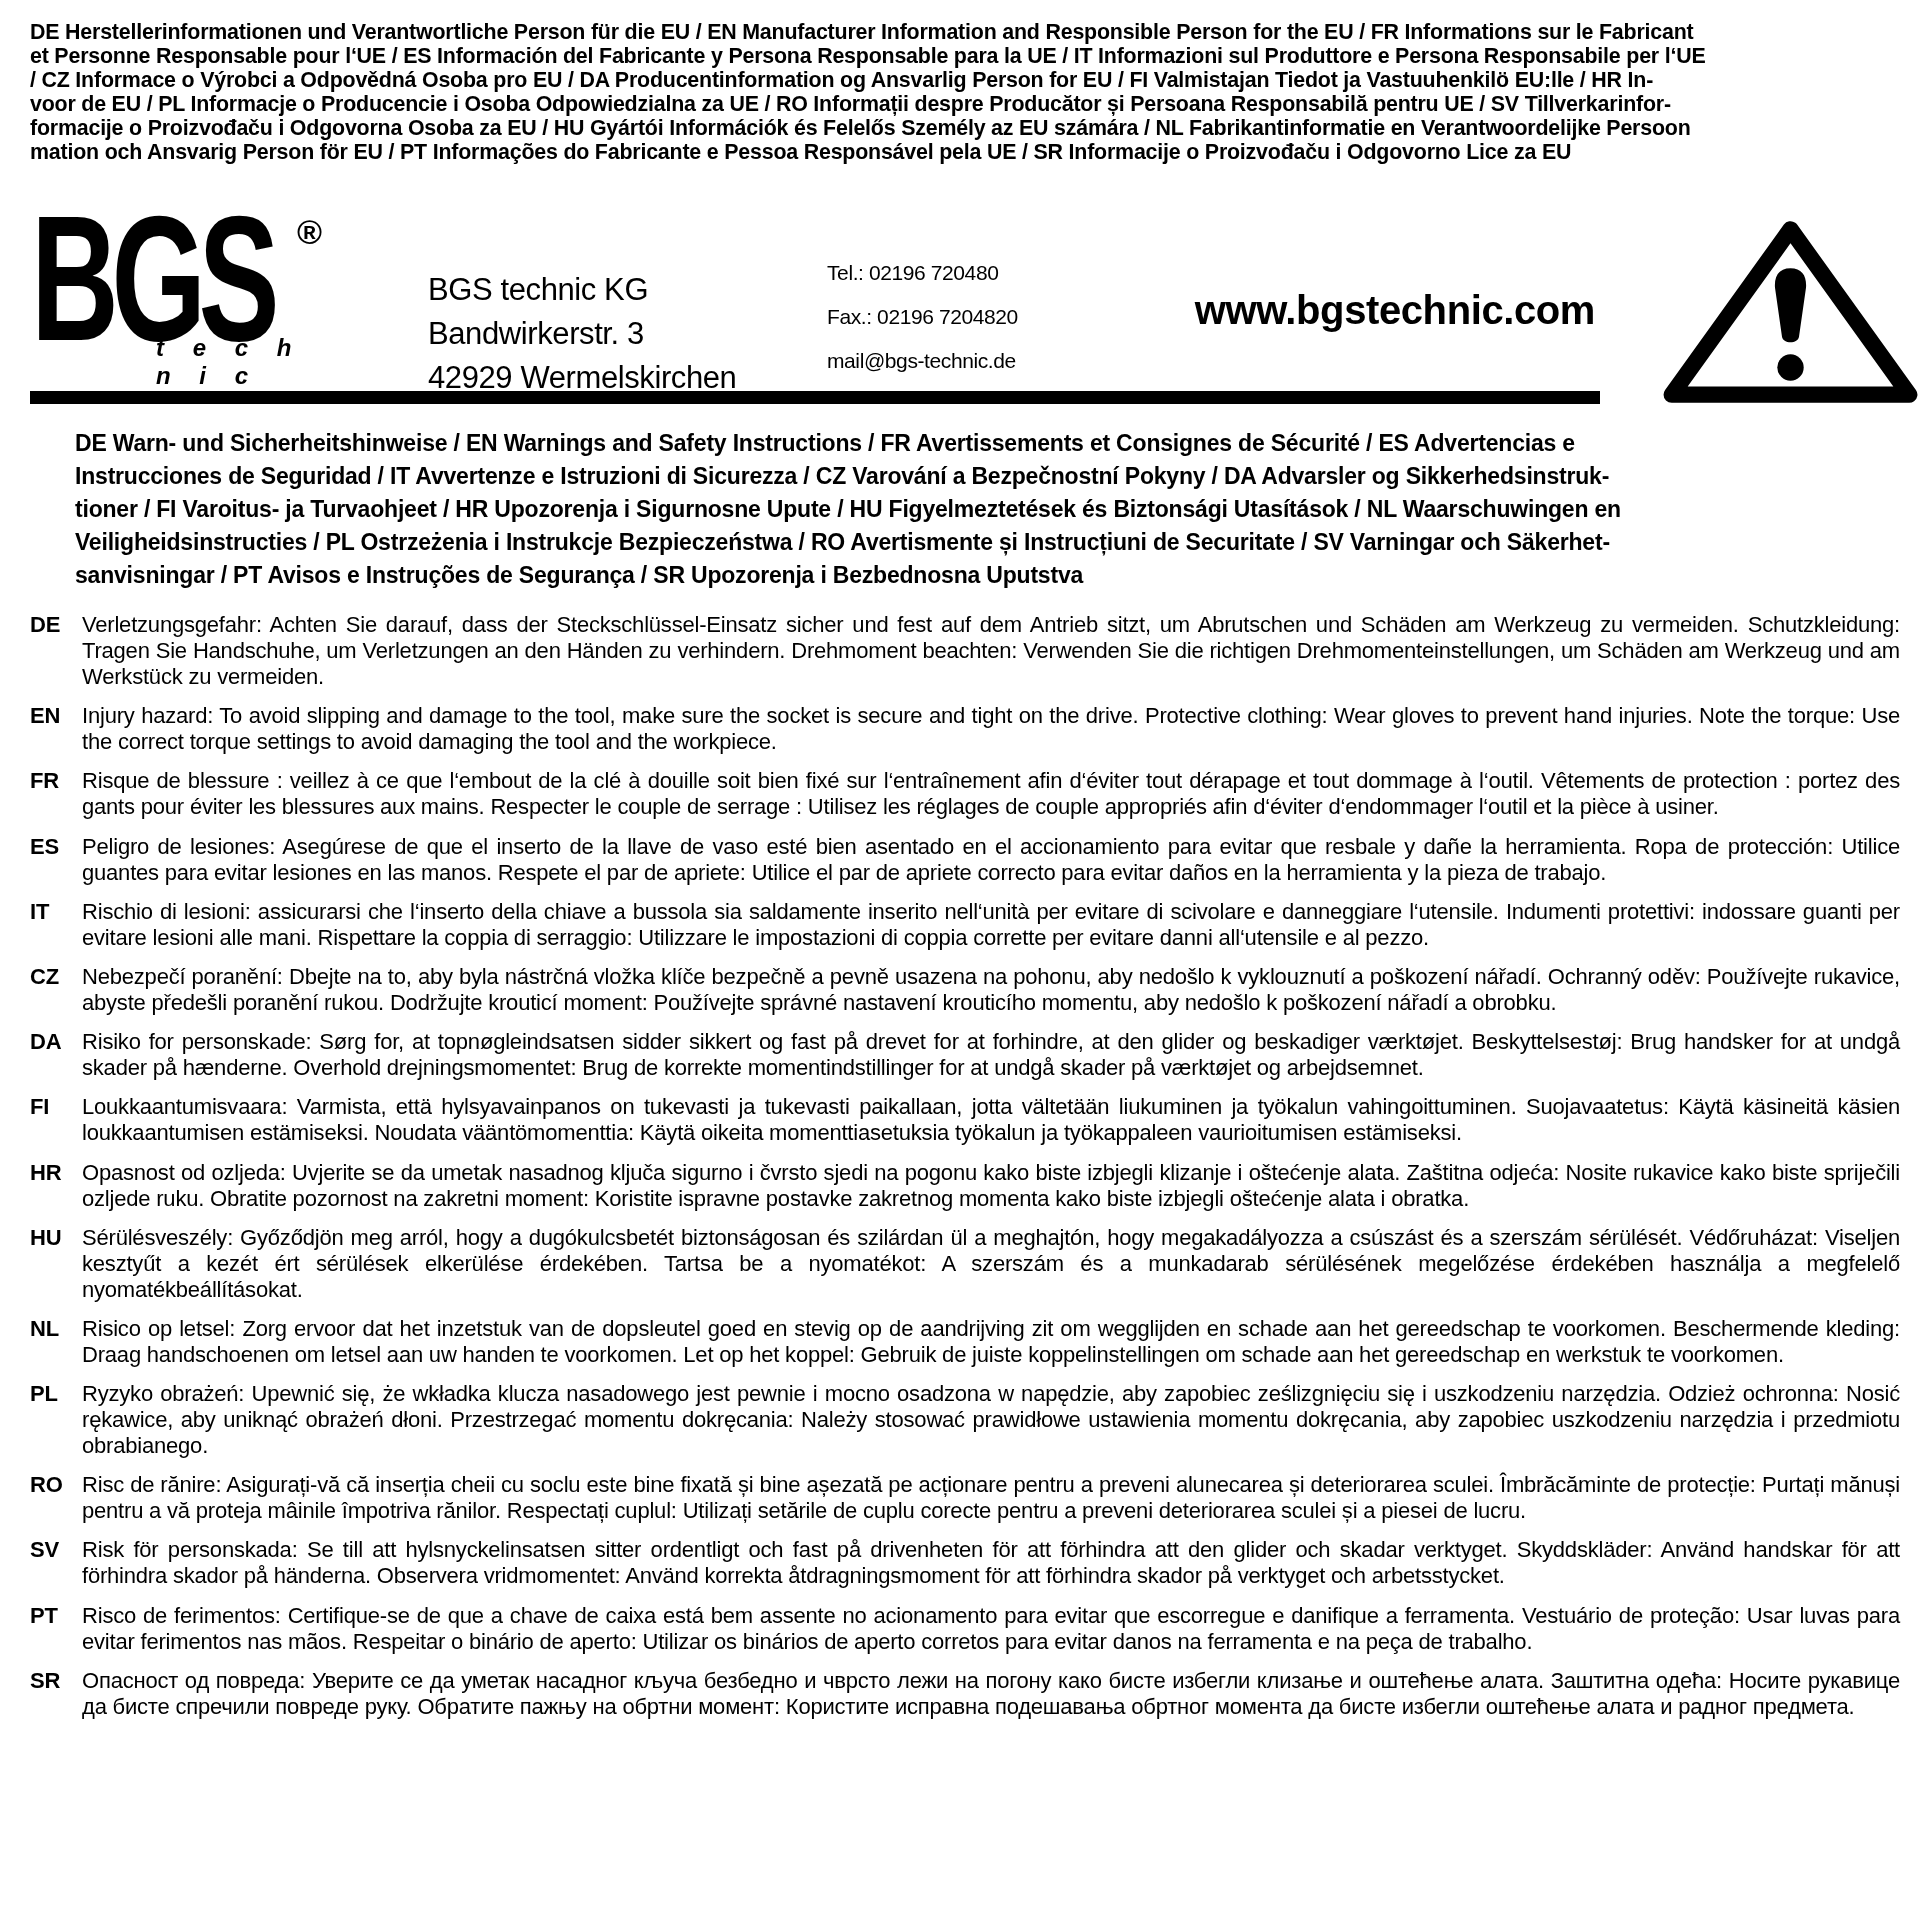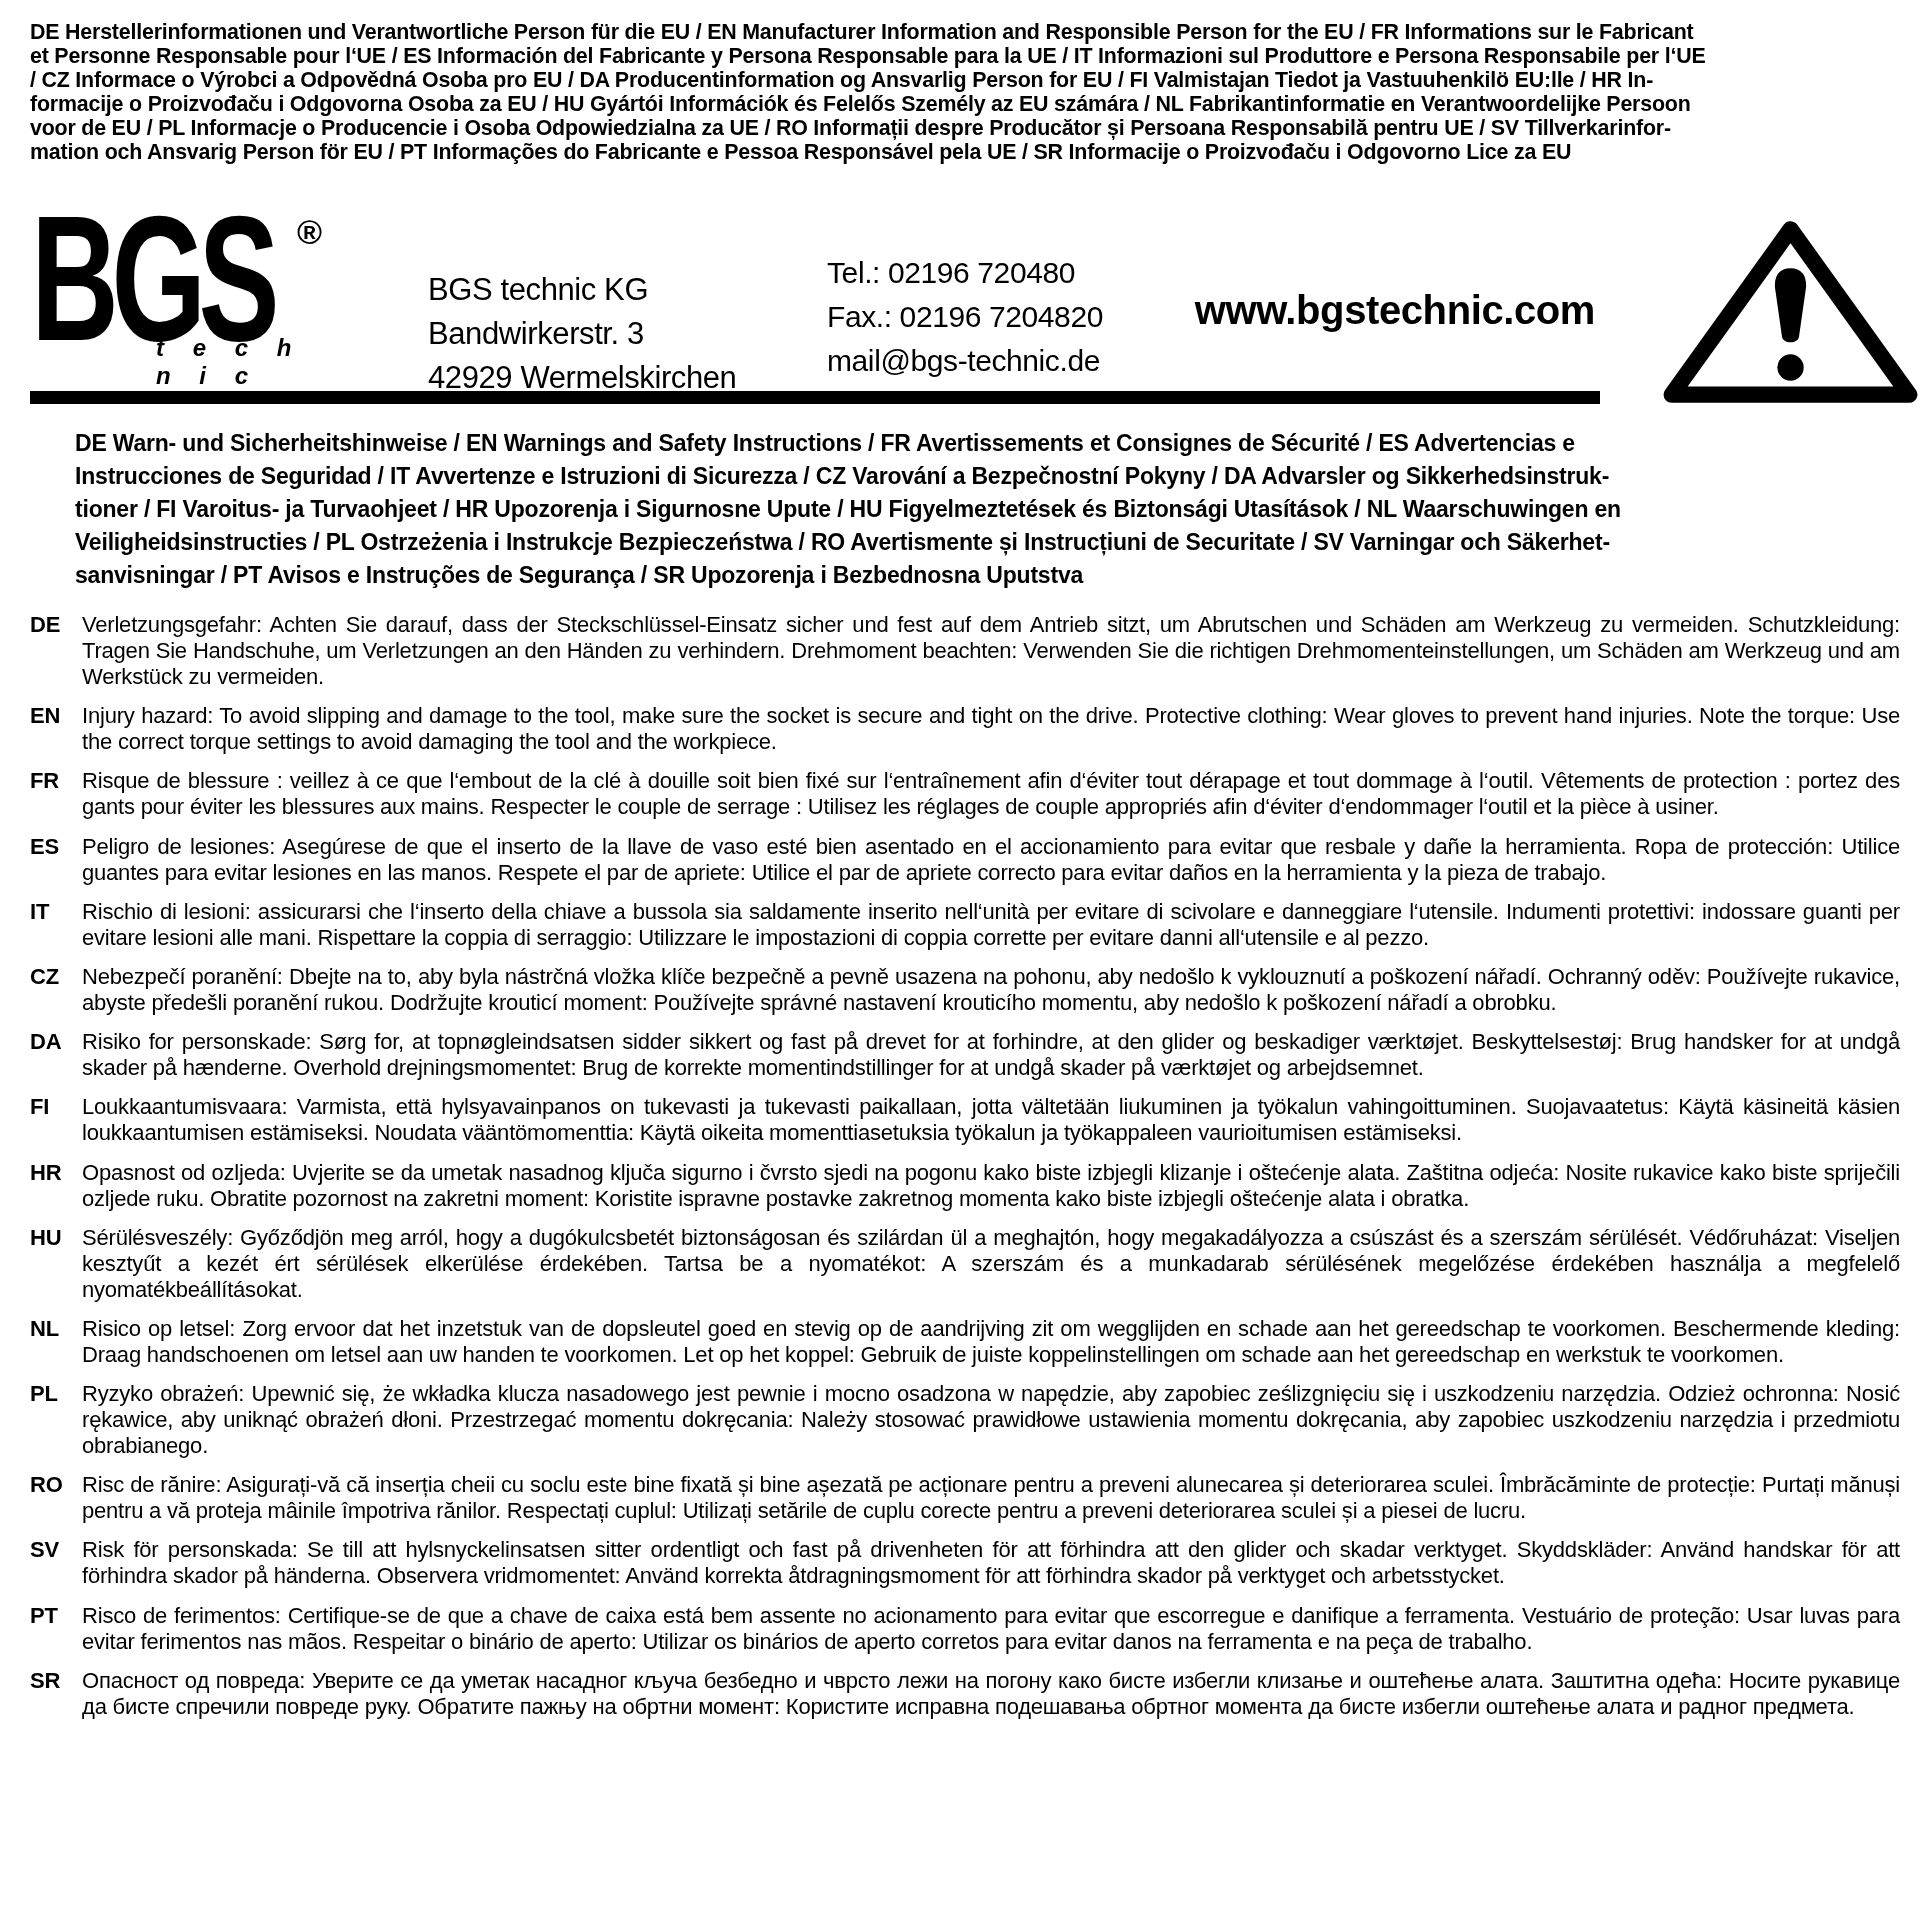--- a/index.html
+++ b/index.html
@@ -67,21 +67,21 @@
     left: 428px;
     top: 268px;
     font-size: 31px;
     line-height: 44px;
     letter-spacing: -0.4px;
   }
   .contact-col {
     position: absolute;
     left: 827px;
     top: 251px;
-    font-size: 30px;
+    font-size: 21px;
     line-height: 44px;
     letter-spacing: -0.4px;
   }
   .website {
     position: absolute;
     right: 335px;
     top: 288px;
     font-size: 40px;
     font-weight: bold;
     letter-spacing: -0.4px;
@@ -139,22 +139,22 @@
 </style>
 </head>
 <body>
 
 <div class="page">
 
   <div class="mfg-header">
     <div>DE Herstellerinformationen und Verantwortliche Person für die EU / EN Manufacturer Information and Responsible Person for the EU / FR Informations sur le Fabricant</div>
     <div>et Personne Responsable pour l‘UE / ES Información del Fabricante y Persona Responsable para la UE / IT Informazioni sul Produttore e Persona Responsabile per l‘UE</div>
     <div>/ CZ Informace o Výrobci a Odpovědná Osoba pro EU / DA Producentinformation og Ansvarlig Person for EU / FI Valmistajan Tiedot ja Vastuuhenkilö EU:lle / HR In-</div>
+    <div>voor de EU / PL Informacje o Producencie i Osoba Odpowiedzialna za UE / RO Informații despre Producător și Persoana Responsabilă pentru UE / SV Tillverkarinfor-</div>
     <div>formacije o Proizvođaču i Odgovorna Osoba za EU / HU Gyártói Információk és Felelős Személy az EU számára / NL Fabrikantinformatie en Verantwoordelijke Persoon</div>
-    <div>voor de EU / PL Informacje o Producencie i Osoba Odpowiedzialna za UE / RO Informații despre Producător și Persoana Responsabilă pentru UE / SV Tillverkarinfor-</div>
     <div>mation och Ansvarig Person för EU / PT Informações do Fabricante e Pessoa Responsável pela UE / SR Informacije o Proizvođaču i Odgovorno Lice za EU</div>
   </div>
 
   <div class="logo">
     <span class="logo-bgs">BGS</span>
     <span class="logo-reg">®</span>
     <span class="logo-technic">t e c h n i c</span>
   </div>
 
   <div class="addr-col">

